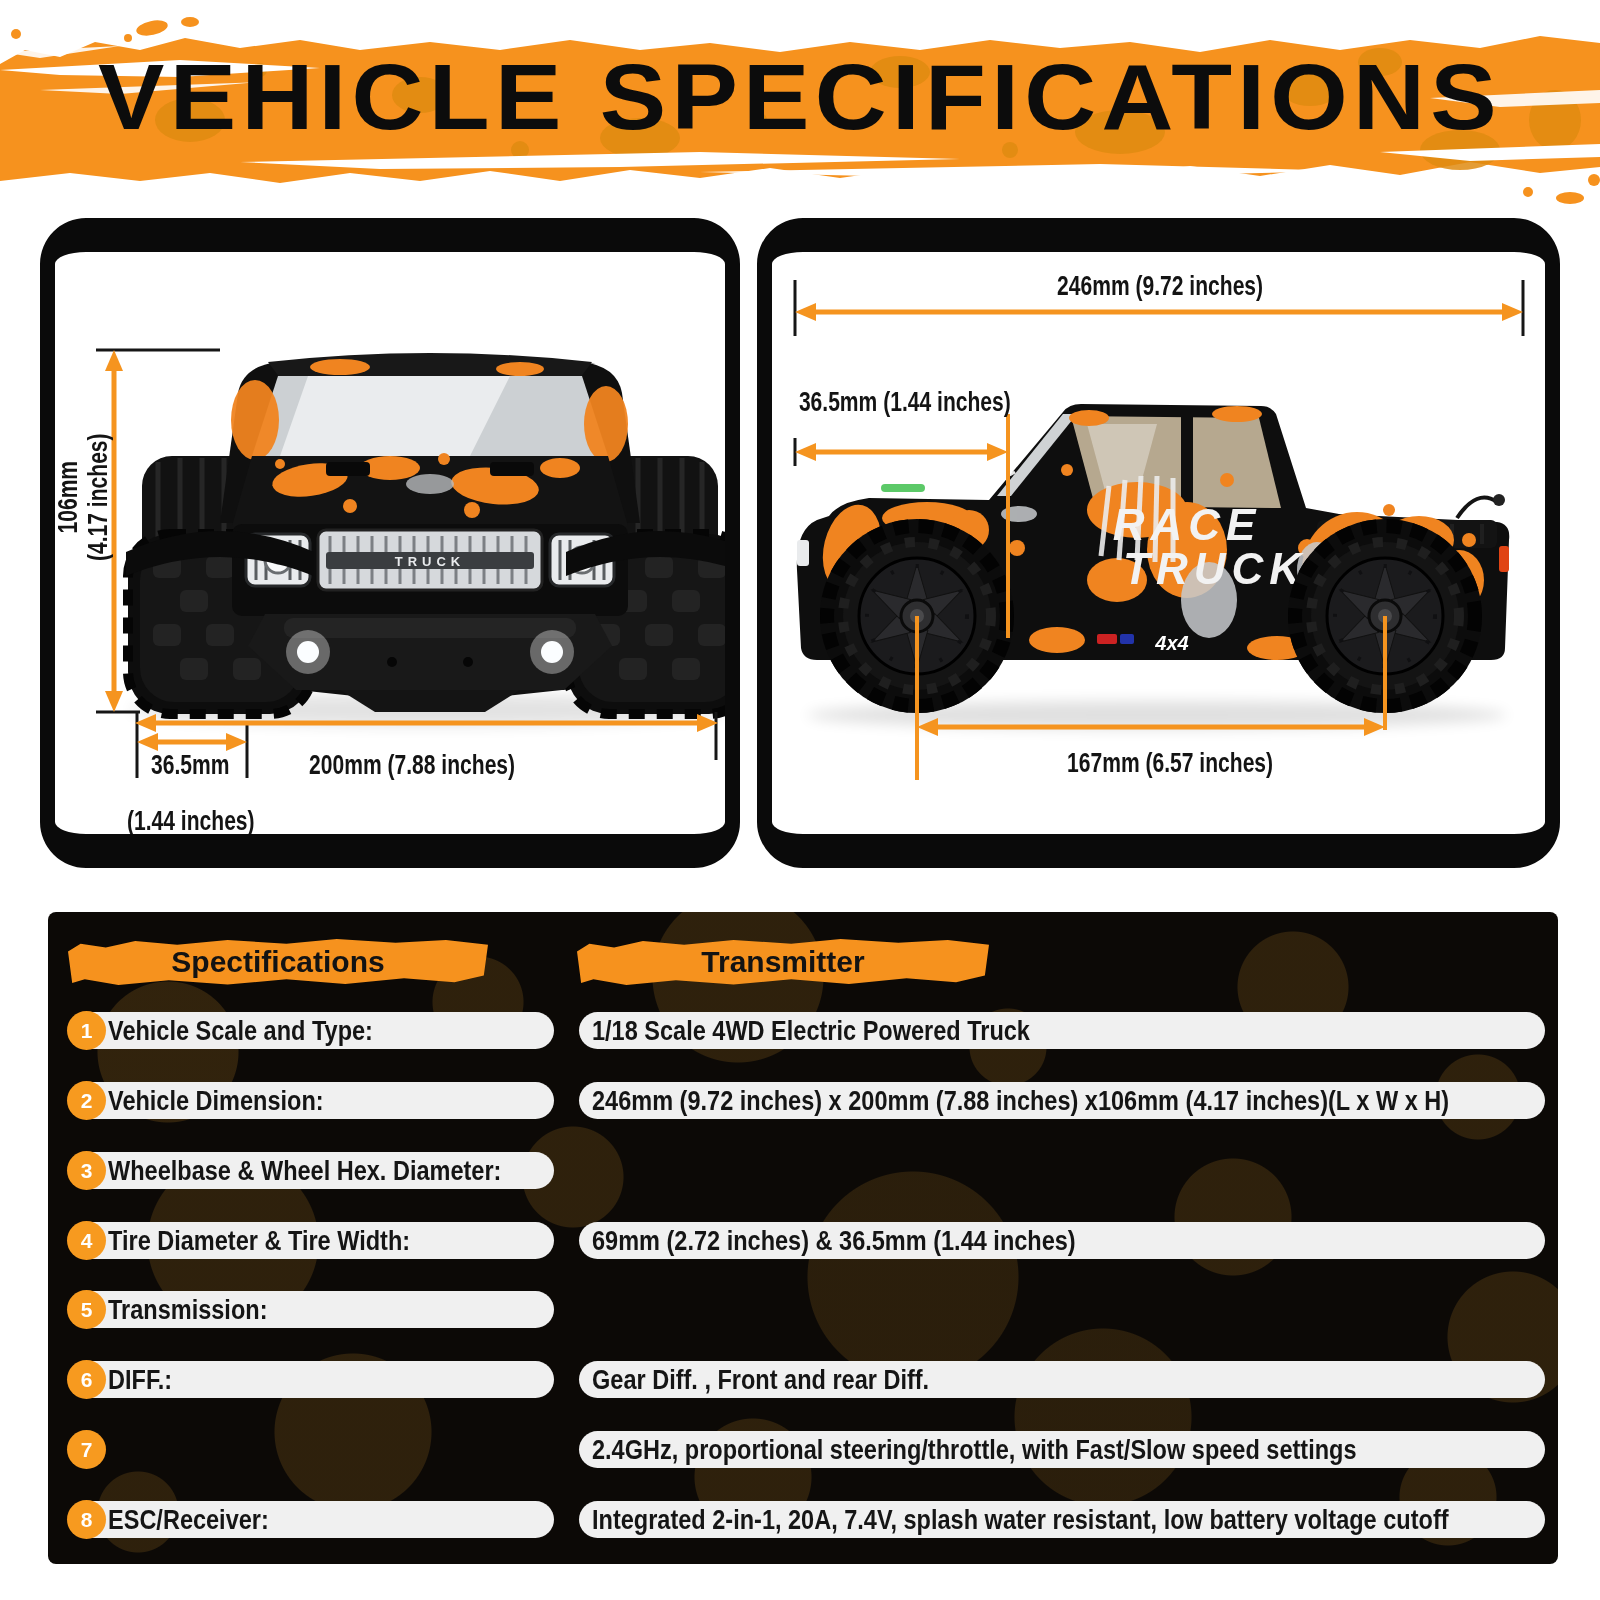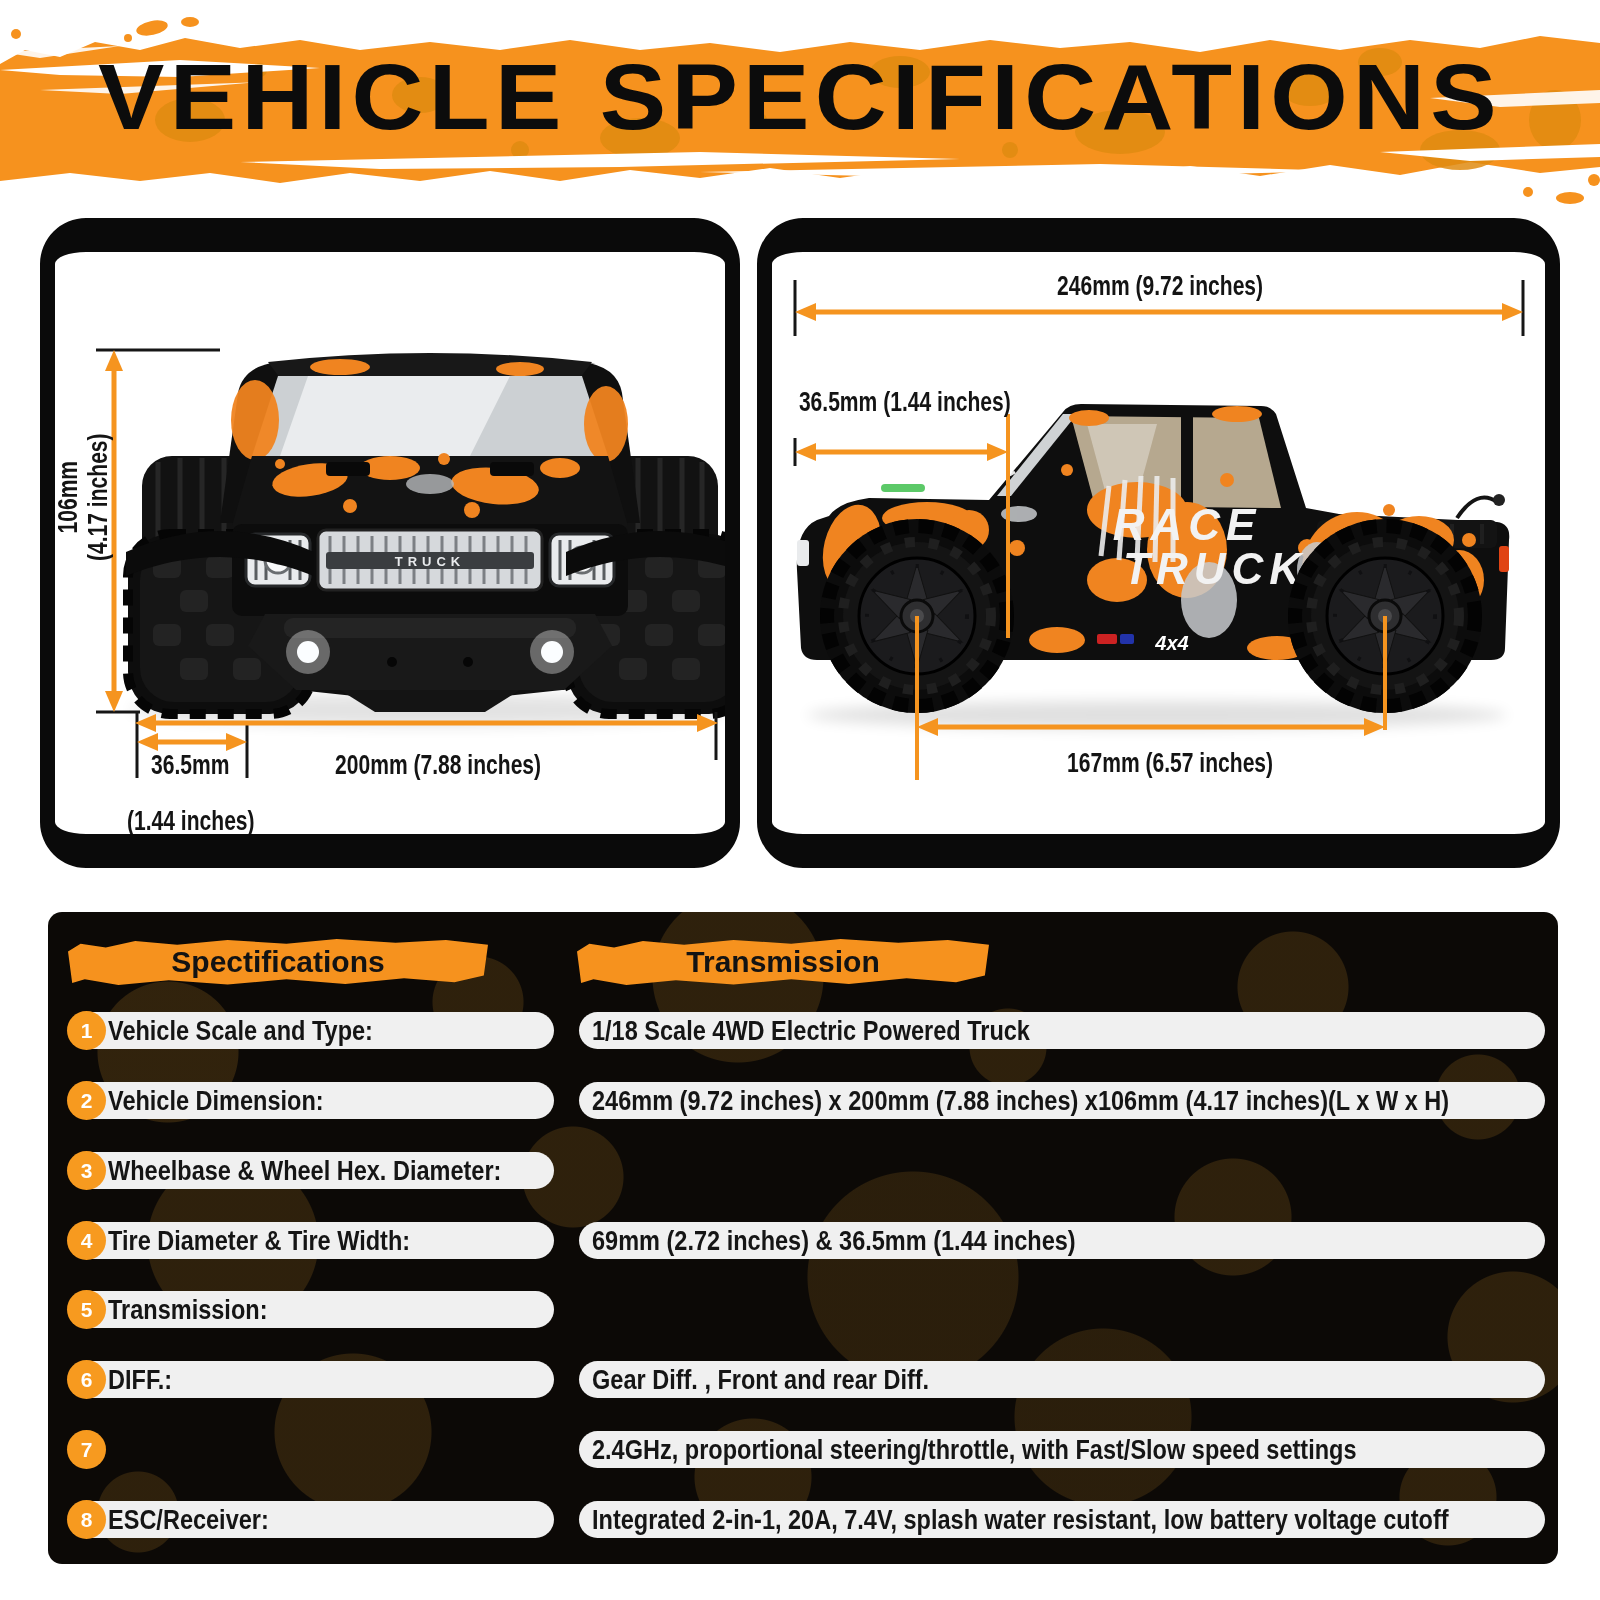--- a/index.html
+++ b/index.html
@@ -24,28 +24,28 @@
   #panel-side{left:757px;top:218px;width:803px;height:650px;}
   .panel-art{position:absolute;left:-15px;top:-34px;}
   .dim-label{
     position:absolute;text-align:center;font-weight:bold;font-size:27px;
     color:#141414;white-space:nowrap;line-height:30px;
   }
   .dim-squeeze{display:inline-block;transform:scaleX(0.78);transform-origin:50% 50%;white-space:nowrap;}
   #front-height-label{left:-77px;top:215px;width:210px;transform:rotate(-90deg);}
   #front-tirewidth-label{left:25px;top:498px;width:220px;}
   #front-tirewidth-label2{left:26px;top:530px;width:220px;margin-top:24px;}
-  #front-width-label{left:223px;top:498px;width:320px;}
+  #front-width-label{left:197px;top:498px;width:320px;}
   #side-length-label{left:218px;top:19px;width:340px;}
   #side-front-label{left:-7px;top:135px;width:280px;}
   #side-wheelbase-label{left:228px;top:496px;width:340px;}
   
   .spec-table{
     position:absolute;left:48px;top:912px;width:1510px;height:652px;
-    border-radius:14px;background-color:#0c0906;
+    border-radius:8px;background-color:#0c0906;
     background-image:
       radial-gradient(circle at 120px 140px, rgba(80,56,18,.55) 0 70px, transparent 71px),
       radial-gradient(circle at 430px 90px,  rgba(80,56,18,.5)  0 45px, transparent 46px),
       radial-gradient(circle at 690px 65px,  rgba(80,56,18,.5)  0 85px, transparent 86px),
       radial-gradient(circle at 960px 135px, rgba(80,56,18,.5)  0 38px, transparent 39px),
       radial-gradient(circle at 1245px 75px, rgba(80,56,18,.5)  0 55px, transparent 56px),
       radial-gradient(circle at 1430px 185px,rgba(80,56,18,.5)  0 42px, transparent 43px),
       radial-gradient(circle at 185px 330px, rgba(80,56,18,.5)  0 85px, transparent 86px),
       radial-gradient(circle at 525px 265px, rgba(80,56,18,.5)  0 50px, transparent 51px),
       radial-gradient(circle at 865px 365px, rgba(80,56,18,.45) 0 105px,transparent 106px),
@@ -400,21 +400,21 @@
   <div class="dim-label" id="side-length-label"><span class="dim-squeeze">246mm (9.72 inches)</span></div>
   <div class="dim-label" id="side-front-label"><span class="dim-squeeze">36.5mm (1.44 inches)</span></div>
   <div class="dim-label" id="side-wheelbase-label"><span class="dim-squeeze">167mm (6.57 inches)</span></div>
 </div>
 
 <div class="spec-table">
   <div class="col-brush" id="brush-spec">
     <span>Spectifications</span>
   </div>
   <div class="col-brush" id="brush-desc">
-    <span>Transmission</span>
+    <span>Transmitter</span>
   </div>
 
   <div class="spec-row" style="top:100px">
     <div class="num-badge">1</div>
     <div class="pill pill-label">
         <span>Vehicle Scale and Type:</span>
       </div>
     <div class="pill pill-desc">
         <span>1/18 Scale 4WD Electric Powered Truck</span>
       </div>

